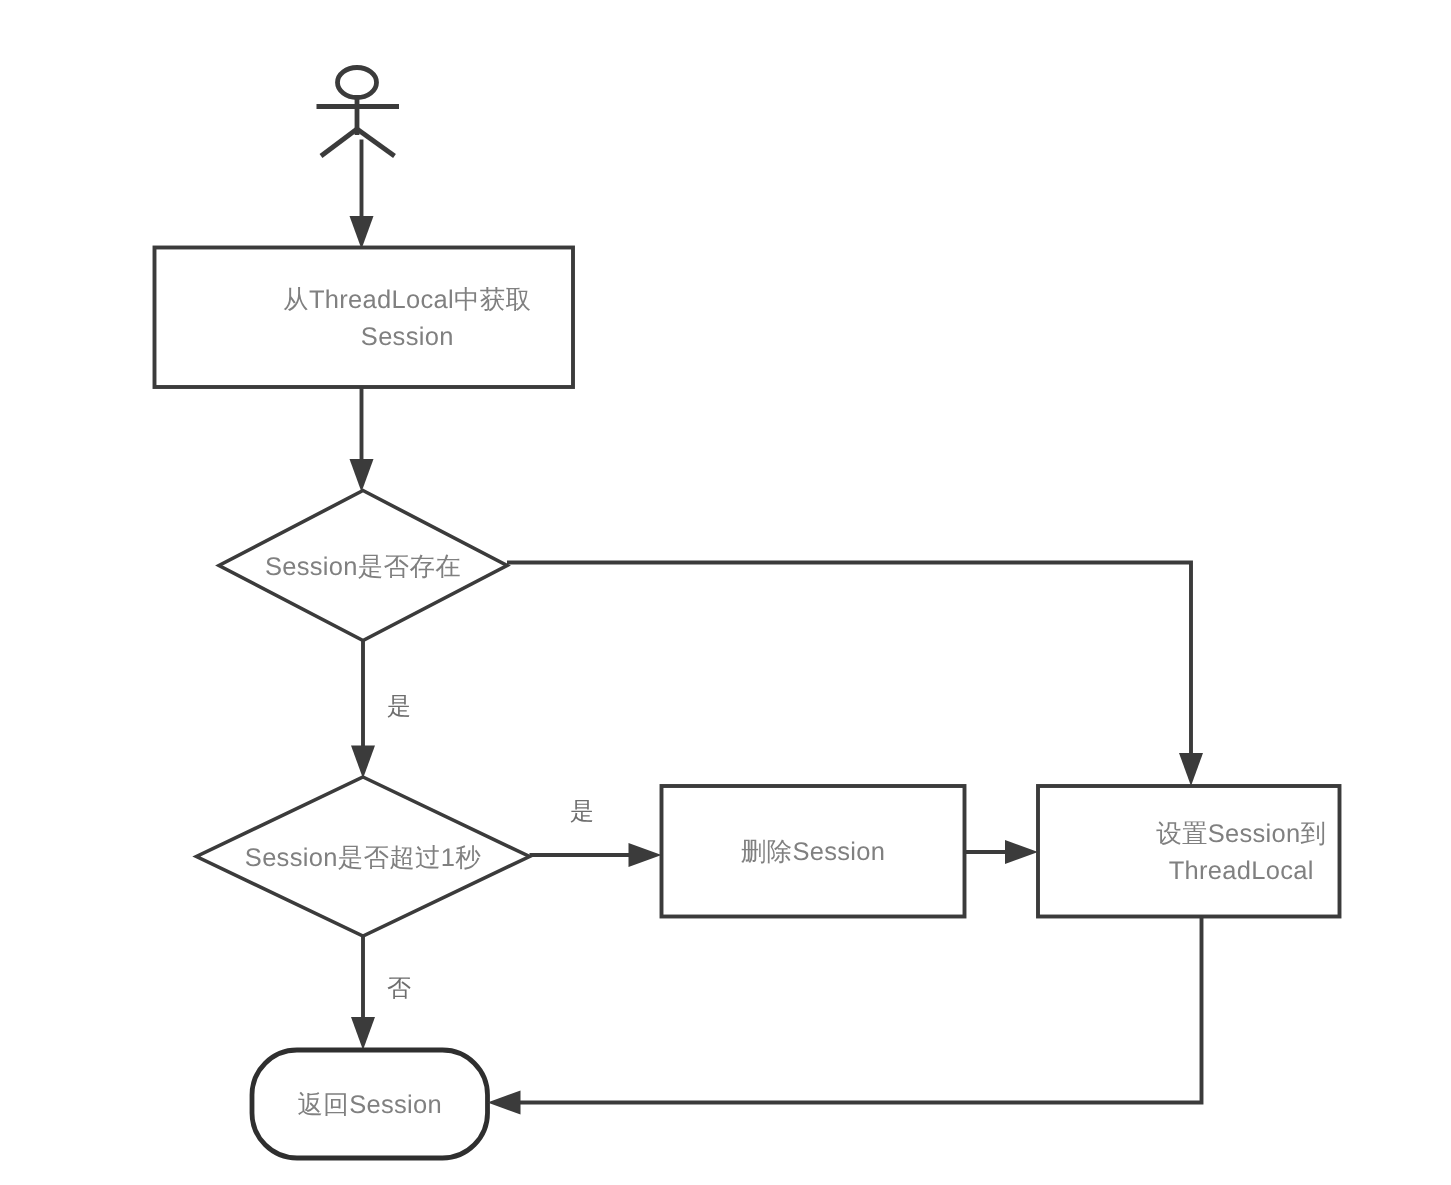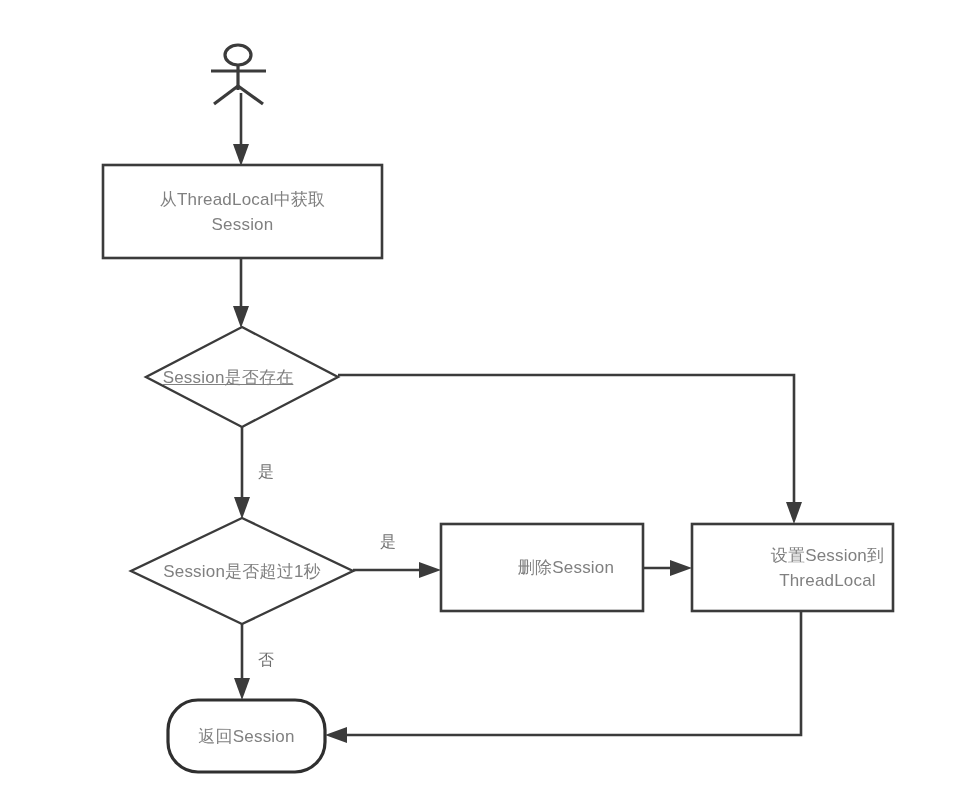--- a/index.html
+++ b/index.html
@@ -152,28 +152,28 @@
 
     <rect class="node-shape-round" x="168" y="700" width="157" height="72" rx="30" ry="30"></rect>
 
     <g>
       <path class="conn" d="M 801 611 L 801 735 L 336 735"></path>
       <polygon class="arrowhead" points="325,735 347,727 347,743"></polygon>
     </g>
 
   </svg>
 
-  <div class="node-label" style="left:103px; top:165px; width:279px; height:93px;">从ThreadLocal中获取
+  <div class="node-label" style="left:103px; top:165px; width:279px; height:93px;padding-left:29px;">从ThreadLocal中获取
 Session</div>
 
-  <div class="node-label" style="left:132px; top:352px; width:192px; height:50px;text-decoration:underline;">Session是否存在</div>
+  <div class="node-label" style="left:146px; top:352px; width:192px; height:50px;">Session是否存在</div>
 
   <div class="node-label" style="left:126px; top:546px; width:232px; height:50px;">Session是否超过1秒</div>
 
-  <div class="node-label" style="left:441px; top:524px; width:202px; height:87px;margin-left:24px;">删除Session</div>
+  <div class="node-label" style="left:441px; top:524px; width:202px; height:87px;">删除Session</div>
 
   <div class="node-label" style="left:692px; top:524px; width:201px; height:87px;padding-left:35px;">设置Session到
 ThreadLocal</div>
 
   <div class="node-label" style="left:168px; top:700px; width:157px; height:72px;border-radius:11px;">返回Session</div>
 
   <div class="edge-label" style="left:253px; top:463px; width:26px;">是</div>
 
   <div class="edge-label" style="left:375px; top:533px; width:26px;">是</div>
 

